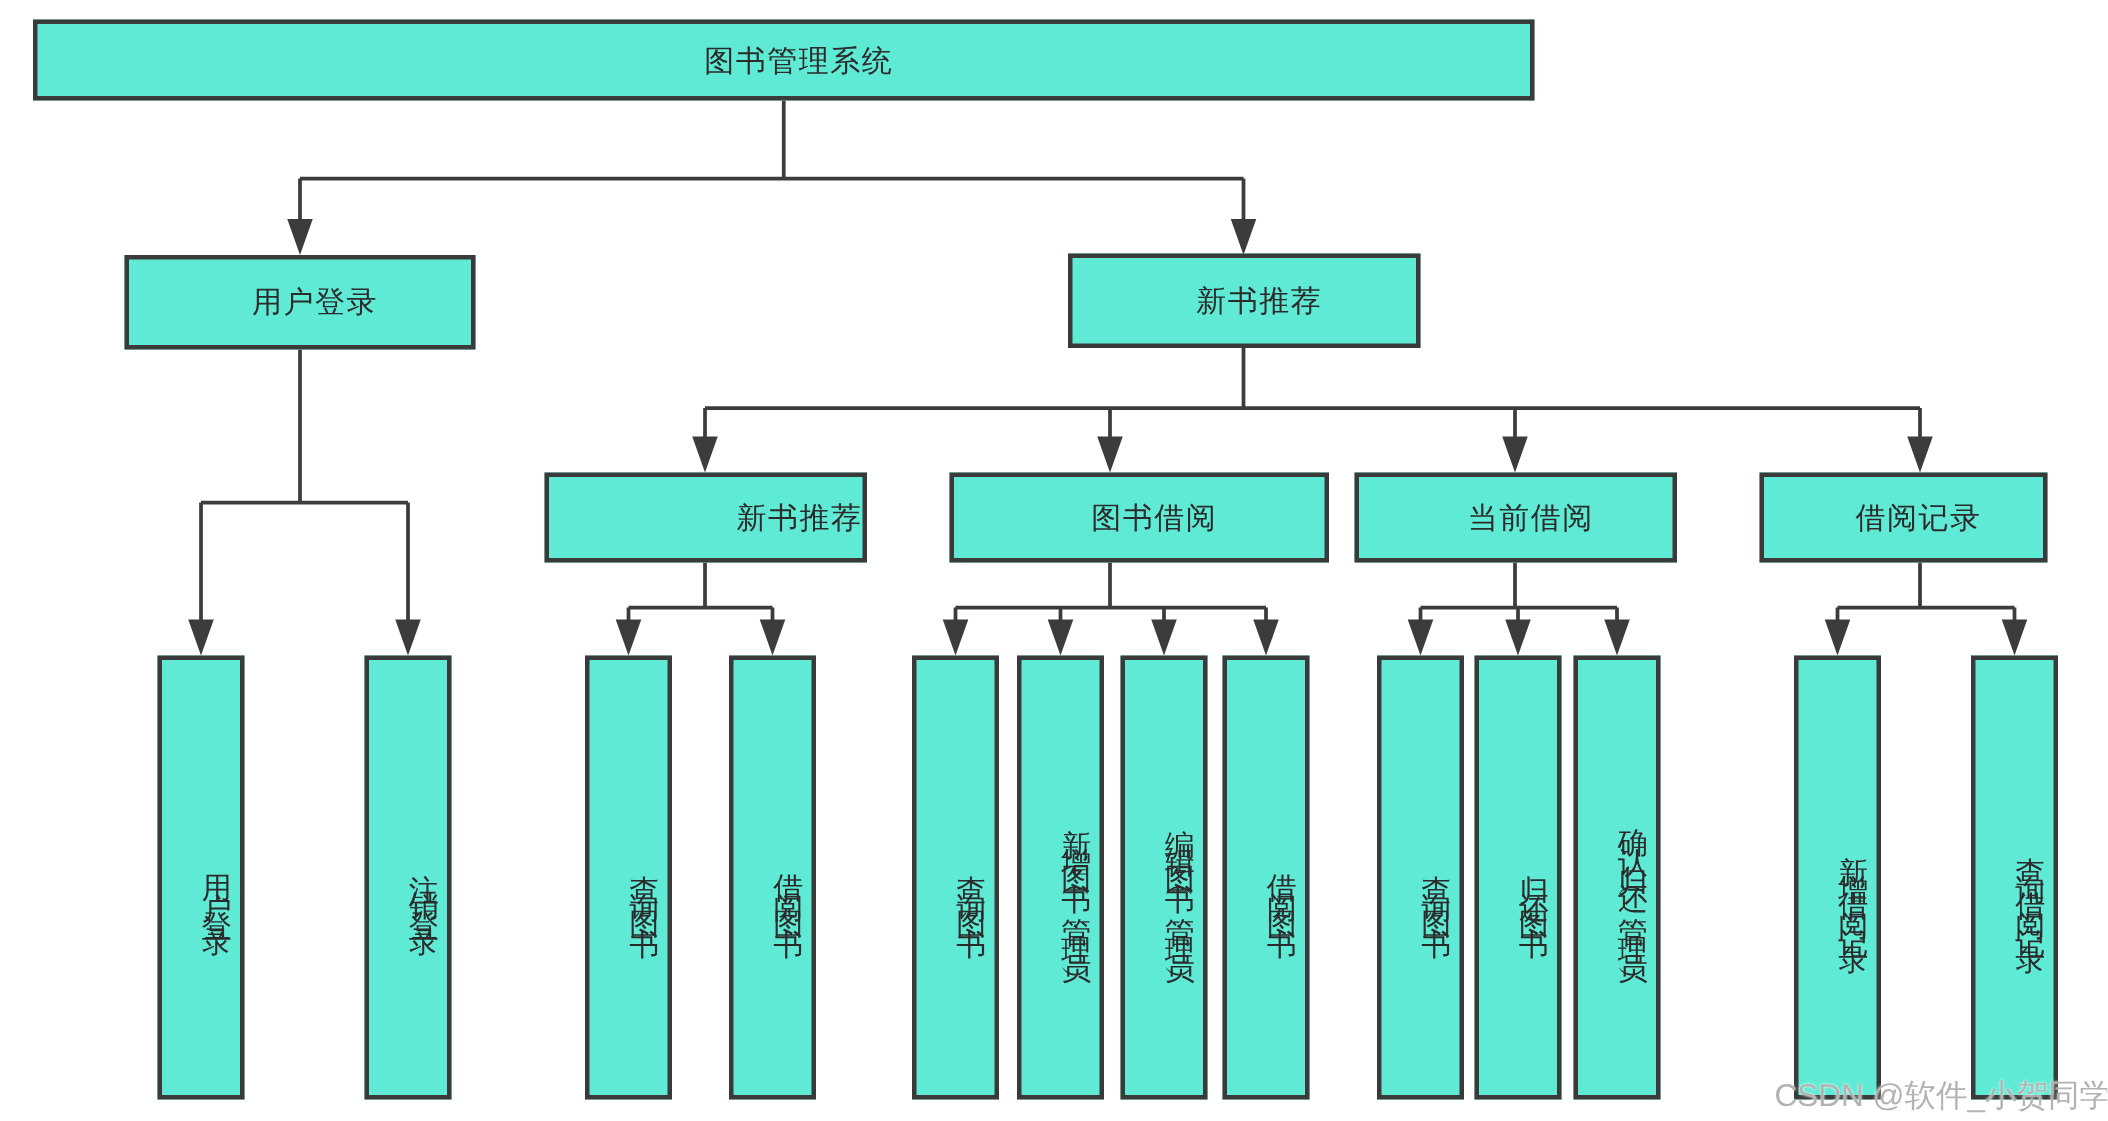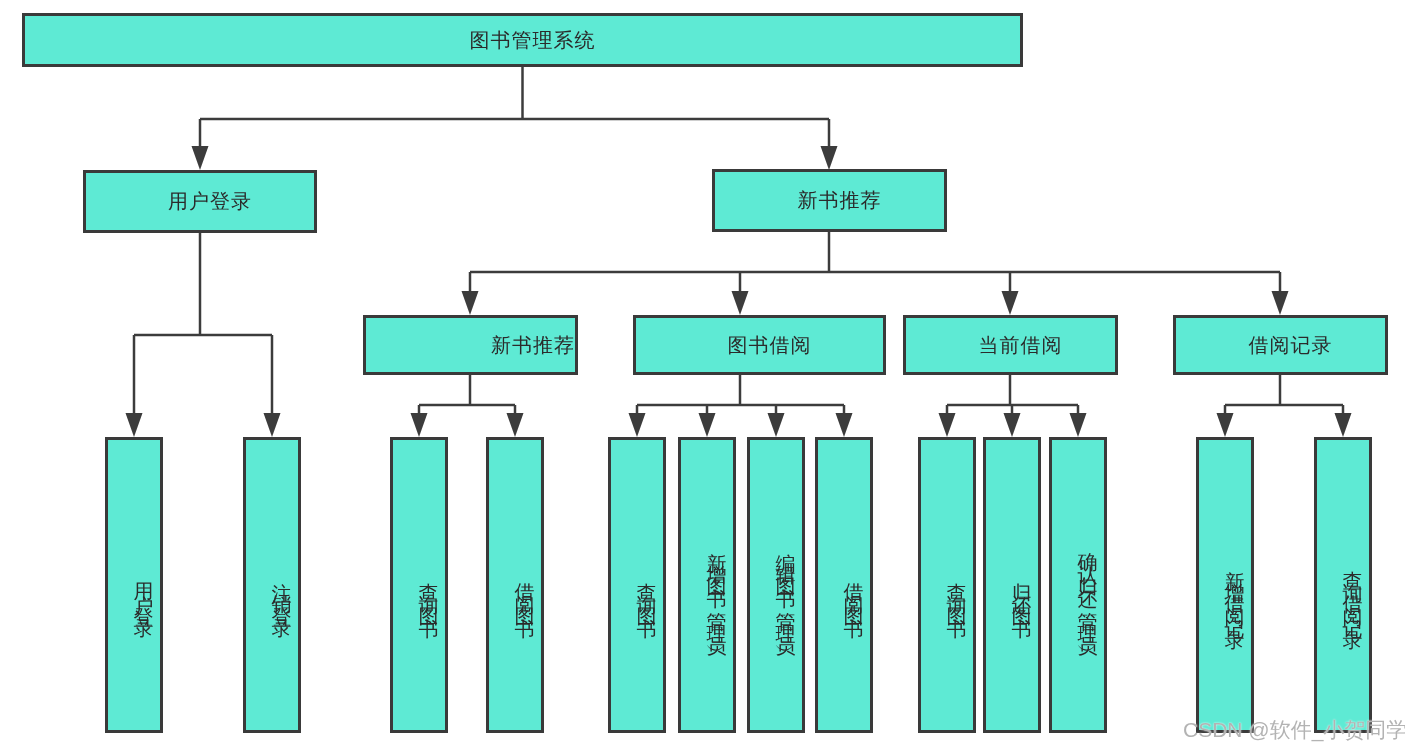--- a/index.html
+++ b/index.html
@@ -142,21 +142,21 @@
 
   <div class="node hbox" style="left:363px; top:315px; width:215px; height:60px;justify-content:flex-end;">
     <span>新书推荐</span>
   </div>
   <div class="node hbox" style="left:633px; top:315px; width:253px; height:60px;">
     <span>图书借阅</span>
   </div>
   <div class="node hbox" style="left:903px; top:315px; width:215px; height:60px;align-items:center;">
     <span>当前借阅</span>
   </div>
-  <div class="node hbox" style="left:1173px; top:315px; width:215px; height:60px;">
+  <div class="node hbox" style="left:1173px; top:315px; width:192px; height:60px;">
     <span>借阅记录</span>
   </div>
 
   <div class="node vbox" style="left:105px; top:437px; width:58px; height:296px;">
     <span class="vtext">用户登录</span>
   </div>
   <div class="node vbox" style="left:243px; top:437px; width:58px; height:296px;">
     <span class="vtext">注销登录</span>
   </div>
 

